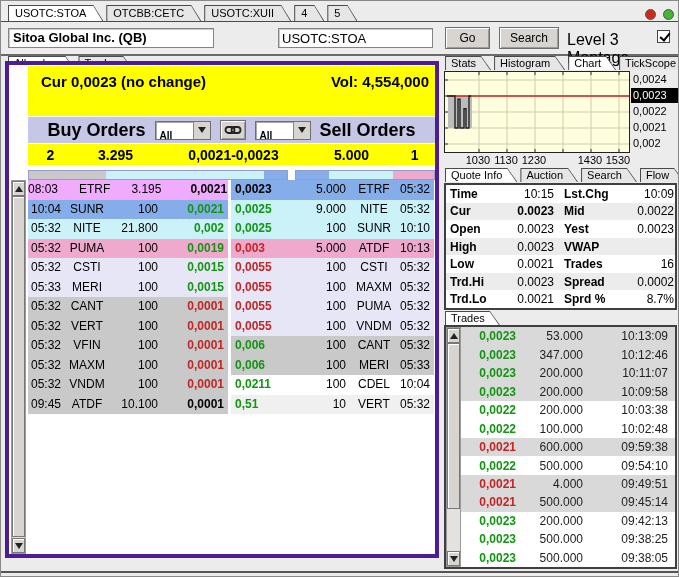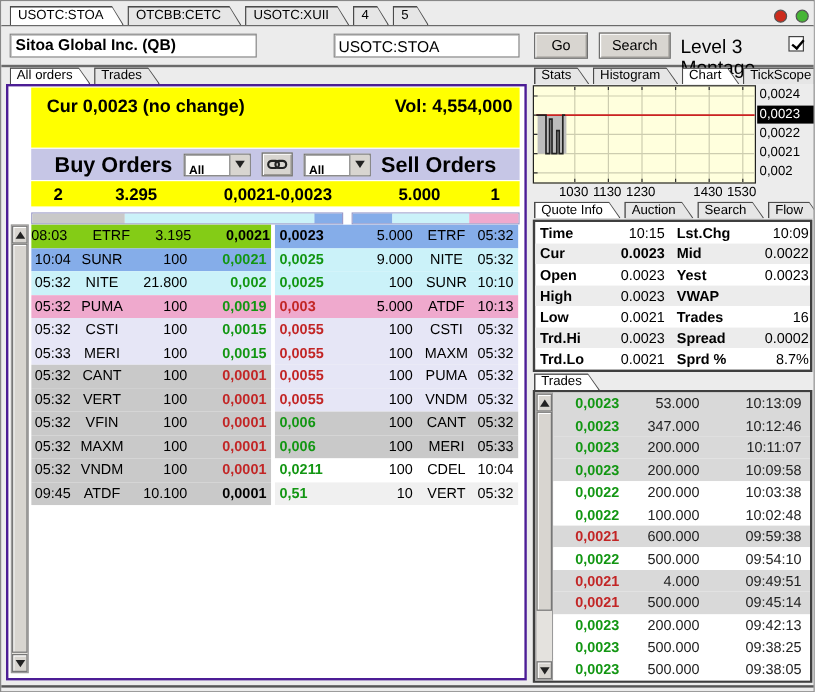--- a/index.html
+++ b/index.html
@@ -20,21 +20,21 @@
   .dd{display:inline-flex;height:19px;background:#fff;border:1px solid #6f6f6f;box-shadow:inset 1px 1px 0 #aaa;box-sizing:border-box;cursor:pointer;}
   .dd .val{flex:1;font-size:10px;font-weight:bold;padding:8px 2px 0 4px;}
   .dd .arrowbox{width:16px;background:#d8d5d0;border-left:1px solid #888;display:flex;align-items:center;justify-content:center;}
   .tu{width:0;height:0;border-left:4px solid transparent;border-right:4px solid transparent;border-bottom:6px solid #222;}
   .td{width:0;height:0;border-left:4px solid transparent;border-right:4px solid transparent;border-top:6px solid #222;}
   
   .sbar{background:#e4e2de;border:1px solid #9a9a9a;box-sizing:border-box;}
   .sbtn{position:absolute;left:0;width:100%;height:15px;background:#d8d5d0;border:1px solid #777;box-shadow:inset 1px 1px 0 #fff;box-sizing:border-box;display:flex;align-items:center;justify-content:center;cursor:pointer;}
   .sthumb{position:absolute;left:0;width:100%;background:#d8d5d0;border:1px solid #777;box-shadow:inset 1px 1px 0 #fff;box-sizing:border-box;cursor:pointer;}
   
-  .leftbox{left:4px;top:69px;width:434px;height:497px;background:#fff;border:2px solid #4c1d95;box-sizing:border-box;}
+  .leftbox{left:4px;top:60px;width:434px;height:497px;background:#fff;border:4px solid #4c1d95;box-sizing:border-box;}
   .yhdr{left:19px;top:1px;width:407px;height:50px;background:#ffff00;}
   .yhdr .cur{position:absolute;left:13px;top:7px;font-size:15px;font-weight:bold;}
   .yhdr .vol{position:absolute;right:6px;top:7px;font-size:15px;font-weight:bold;}
   .fbar{left:19px;top:52px;width:407px;height:26px;background:#c6c6e6;display:flex;align-items:center;justify-content:center;gap:9px;}
   .fbar .flbl{font-size:18px;font-weight:bold;}
   .totals{left:19px;top:79px;width:407px;height:21px;background:#ffff00;display:flex;align-items:center;font-size:14px;font-weight:bold;}
   .totals span{text-align:center;}
   .dstrip{top:105px;height:8px;display:flex;}
   .dseg{height:100%;}
   .booktbl{top:115px;overflow:hidden;}
@@ -174,21 +174,21 @@
       <div class="sbtn" style="top:0;">
           <span class="tu"></span>
         </div>
       <div class="sthumb" style="top:15px;height:341px;"></div>
       <div class="sbtn" style="bottom:0;">
           <span class="td"></span>
         </div>
     </div>
 
     <div class="abs booktbl" style="left:19px;width:200px;">
-      <div class="orow" style="background: #84cc16; gap: 21px;">
+      <div class="orow" style="background: #f0abfc; gap: 21px;">
           <span class="c bt">08:03</span>
           <span class="c bm">ETRF</span>
           <span class="c bs">3.195</span>
           <span class="c bp" style="color: rgb(0, 0, 0);">0,0021</span>
         </div>
       <div class="orow" style="background: rgb(133, 173, 233);">
           <span class="c bt">10:04</span>
           <span class="c bm">SUNR</span>
           <span class="c bs">100</span>
           <span class="c bp" style="color: rgb(18, 150, 18);">0,0021</span>

